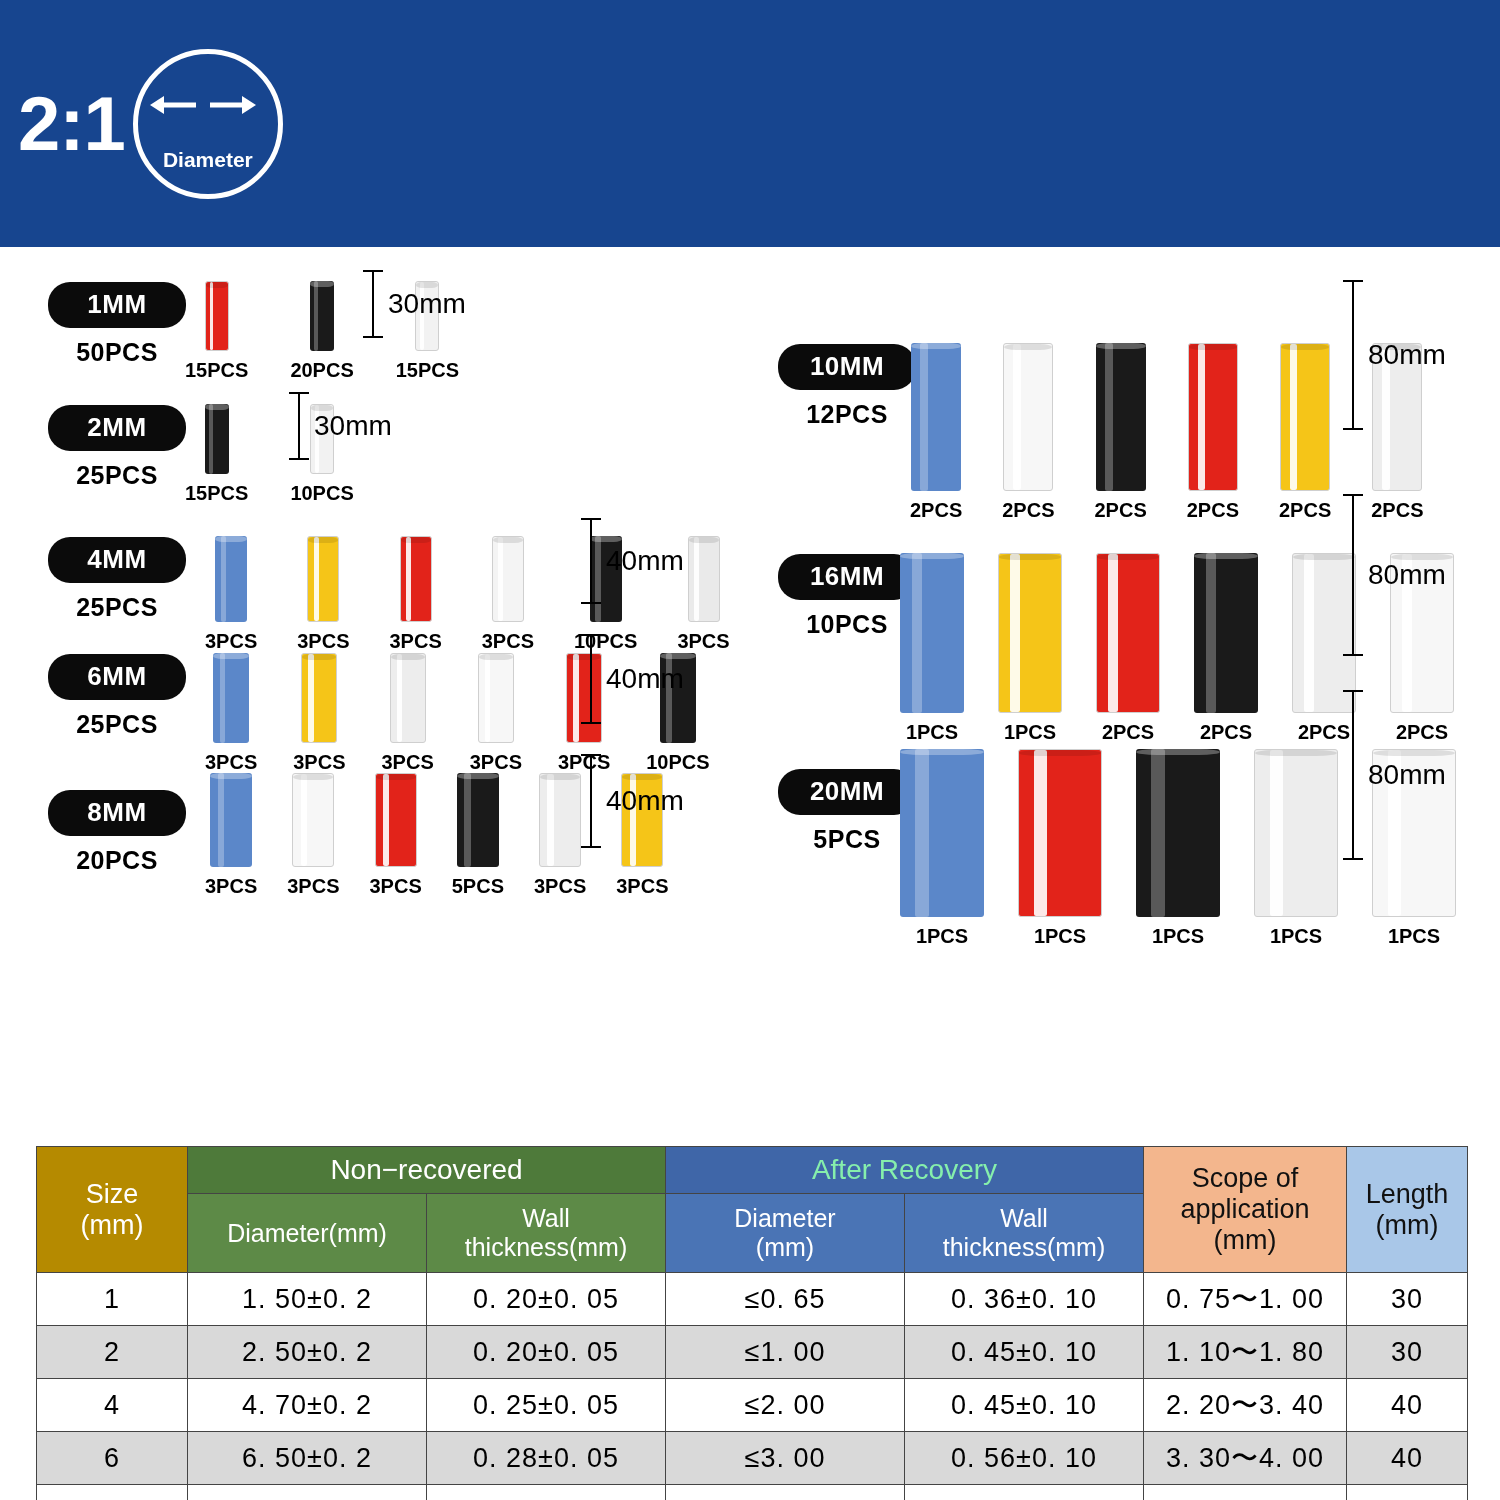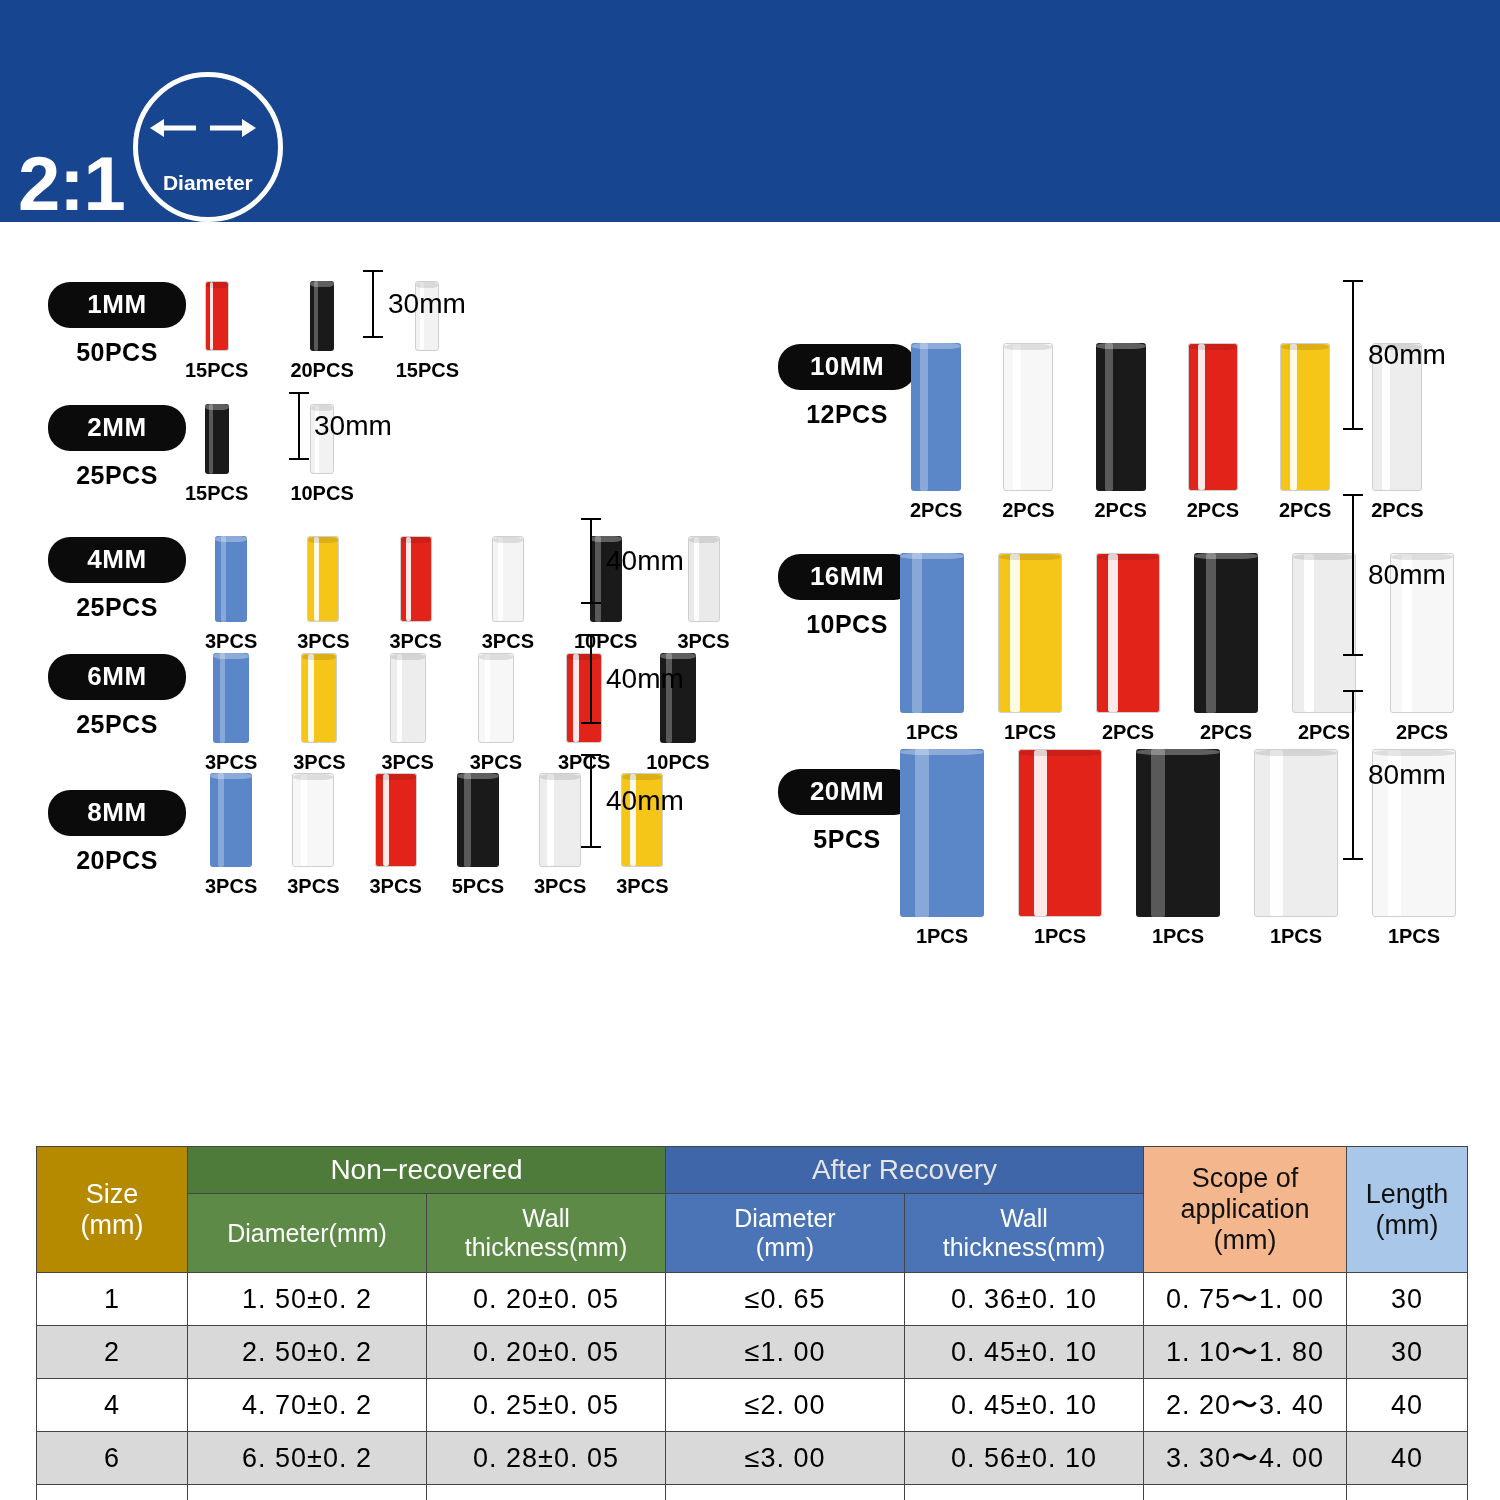--- a/index.html
+++ b/index.html
@@ -14,24 +14,24 @@
     color: #000;
     overflow: hidden;
     position: relative;
   }
 
   
   .header {
     position: absolute;
     left: 0; top: 0;
     width: 1500px;
-    height: 222px;
+    height: 247px;
     background: #17458f;
     display: flex;
-    align-items: flex-end;
+    align-items: center;
     box-sizing: border-box;
     padding: 0 10px 0 18px;
   }
   .ratio {
     color: #fff;
     font-size: 76px;
     font-weight: bold;
     letter-spacing: -1px;
     line-height: 1;
     margin-right: 8px;
@@ -176,21 +176,21 @@
     table-layout: fixed;
   }
   .spec-table td, .spec-table th {
     border: 1px solid #444;
     text-align: center;
     font-weight: normal;
   }
   .th-size { background:#b58a00; color:#fff; font-size:27px; }
   .th-nonrec { background:#4e7a3a; color:#fff; font-size:28px; }
   .th-sub-green { background:#5d8a47; color:#fff; font-size:25px; }
-  .th-after { background:#3f66a8; color:#e5e5e5; font-size:28px; }
+  .th-after { background:#3f66a8; color:#86efac; font-size:28px; }
   .th-sub-blue { background:#4a74b5; color:#fff; font-size:25px; }
   .th-scope { background:#f3b68d; color:#111; font-size:27px; }
   .th-len { background:#a9c7e8; color:#111; font-size:27px; }
   .spec-table tbody td {
     font-size: 27px;
     height: 50px;
     letter-spacing: 1px;
     background: #fff;
   }
   .spec-table tbody tr.alt td { background: #d9d9d9; }

